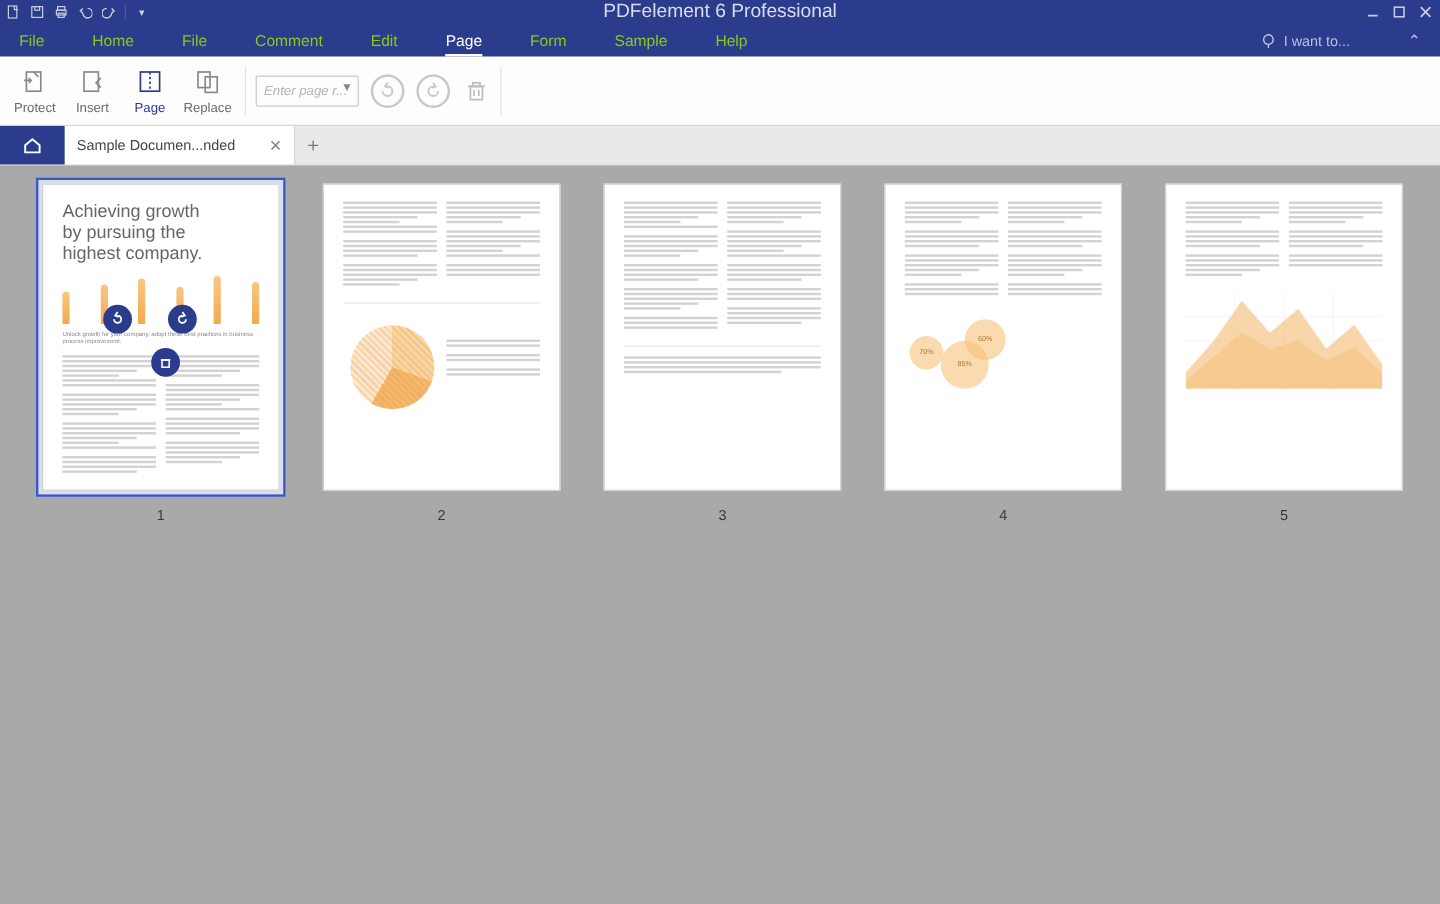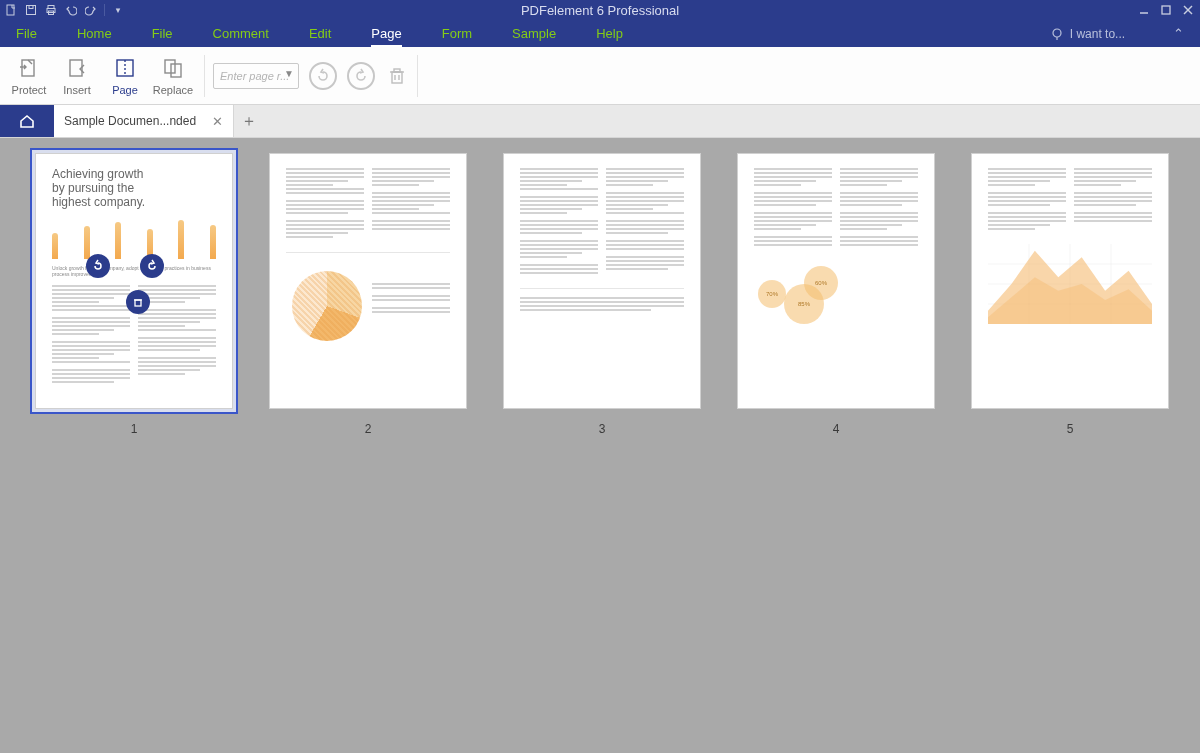--- a/index.html
+++ b/index.html
@@ -12,21 +12,21 @@
     color: #c8cde0;
     display: flex;
     align-items: center;
     font-size: 11px;
     position: relative;
     padding: 0 4px;
   }
   .qat { display: flex; gap: 6px; align-items: center; }
   .qat .qicon { width: 14px; height: 14px; display: flex; align-items: center; justify-content: center; color:#c8cde0; }
   .qat .sep { width:1px; height:12px; background:#4a5aa0; }
-  .titlebar .app-title { position:absolute; left:50%; transform:translateX(-50%); font-size:13px; color:#d8dcef; }
+  .titlebar .app-title { position:absolute; left:50%; transform:translateX(-50%); font-size:16px; color:#d8dcef; }
   .win-controls { margin-left:auto; display:flex; gap:6px; align-items:center; }
   .win-controls .wc { width:16px; height:16px; display:flex; align-items:center; justify-content:center; color:#c8cde0; }
 
   
   .menubar {
     height: 27px;
     background: #2b3c8c;
     display:flex;
     align-items:center;
     padding: 0 16px;
@@ -84,21 +84,21 @@
     height: 33px;
     background: #e9e9e9;
     border-bottom: 1px solid #d6d6d6;
     display:flex;
     align-items:stretch;
   }
   .home-tab {
     width:54px; background:#2b3c8c; display:flex; align-items:center; justify-content:center;
   }
   .doc-tab {
-    background:#ffffff; display:flex; align-items:center; padding:0 10px; gap:16px;
+    background:#ffffff; display:flex; align-items:center; padding:0 10px; gap:28px;
     font-size:12px; color:#444; border-right:1px solid #d6d6d6;
   }
   .doc-tab .close { color:#888; cursor:pointer; font-size:13px;}
   .add-tab { width:30px; display:flex; align-items:center; justify-content:center; color:#777; cursor:pointer; }
 
   
   .workspace {
     height: 615px;
     background:#a9a9a9;
     padding: 10px 30px;
@@ -111,21 +111,21 @@
     width: 198px; height: 256px; background:#ffffff; border:1px solid #d0d0d0;
     position:relative; overflow:hidden; padding:14px 16px; font-size:4px; color:#b9b9b9;
   }
   .thumb-col.selected .thumb-wrap {
     border:2px solid #3a56c9; padding:3px; background:#d9deee;
   }
   .thumb-wrap { border:2px solid transparent; padding:3px; }
   .page-num { font-size:12px; color:#3a3a3a; }
 
   
-  .ptitle { font-size:12px; color:#666; line-height:1.15; margin-bottom:6px; }
+  .ptitle { font-size:15px; color:#666; line-height:1.15; margin-bottom:6px; }
   .psub { font-size:5px; color:#888; margin-bottom:8px; }
   .cols { display:flex; gap:8px; }
   .col { flex:1; }
   .para span { display:block; height:2px; background:#d3d3d3; margin-bottom:2px; }
   .para span:nth-child(4n) { width:80%; }
   .para span:nth-child(5n) { width:60%; }
   .para { margin-bottom:6px; }
   .candle-row { display:flex; justify-content:space-between; height:44px; margin:2px 0 6px 0;}
   .candle { width:6px; background:linear-gradient(#f6c984,#f3a94e); align-self:flex-end; border-radius:3px 3px 0 0;}
   .overlay-icons { position:absolute; top:100px; left:50px; display:flex; gap:30px; }

